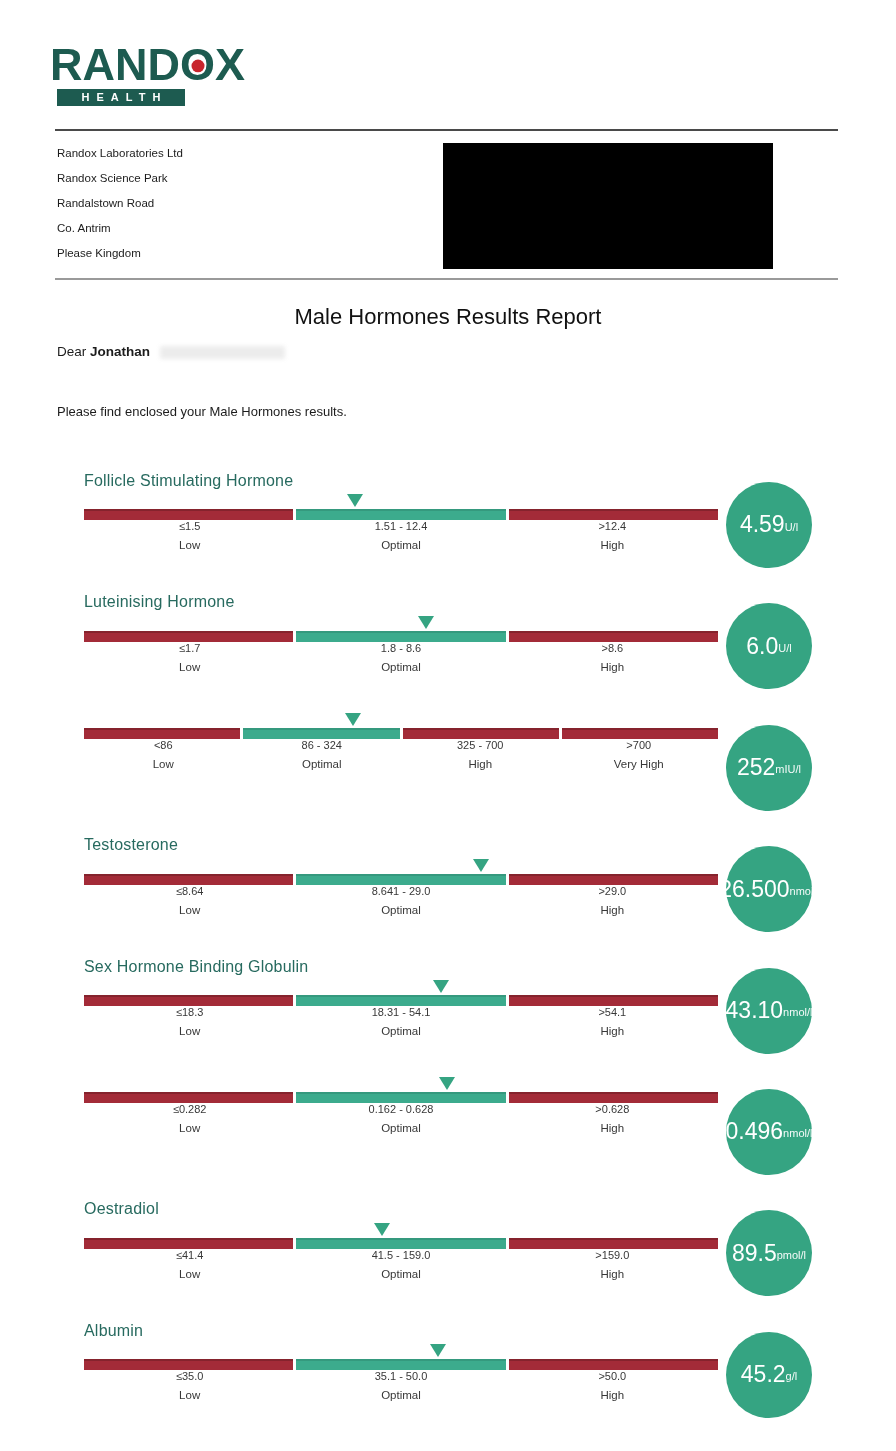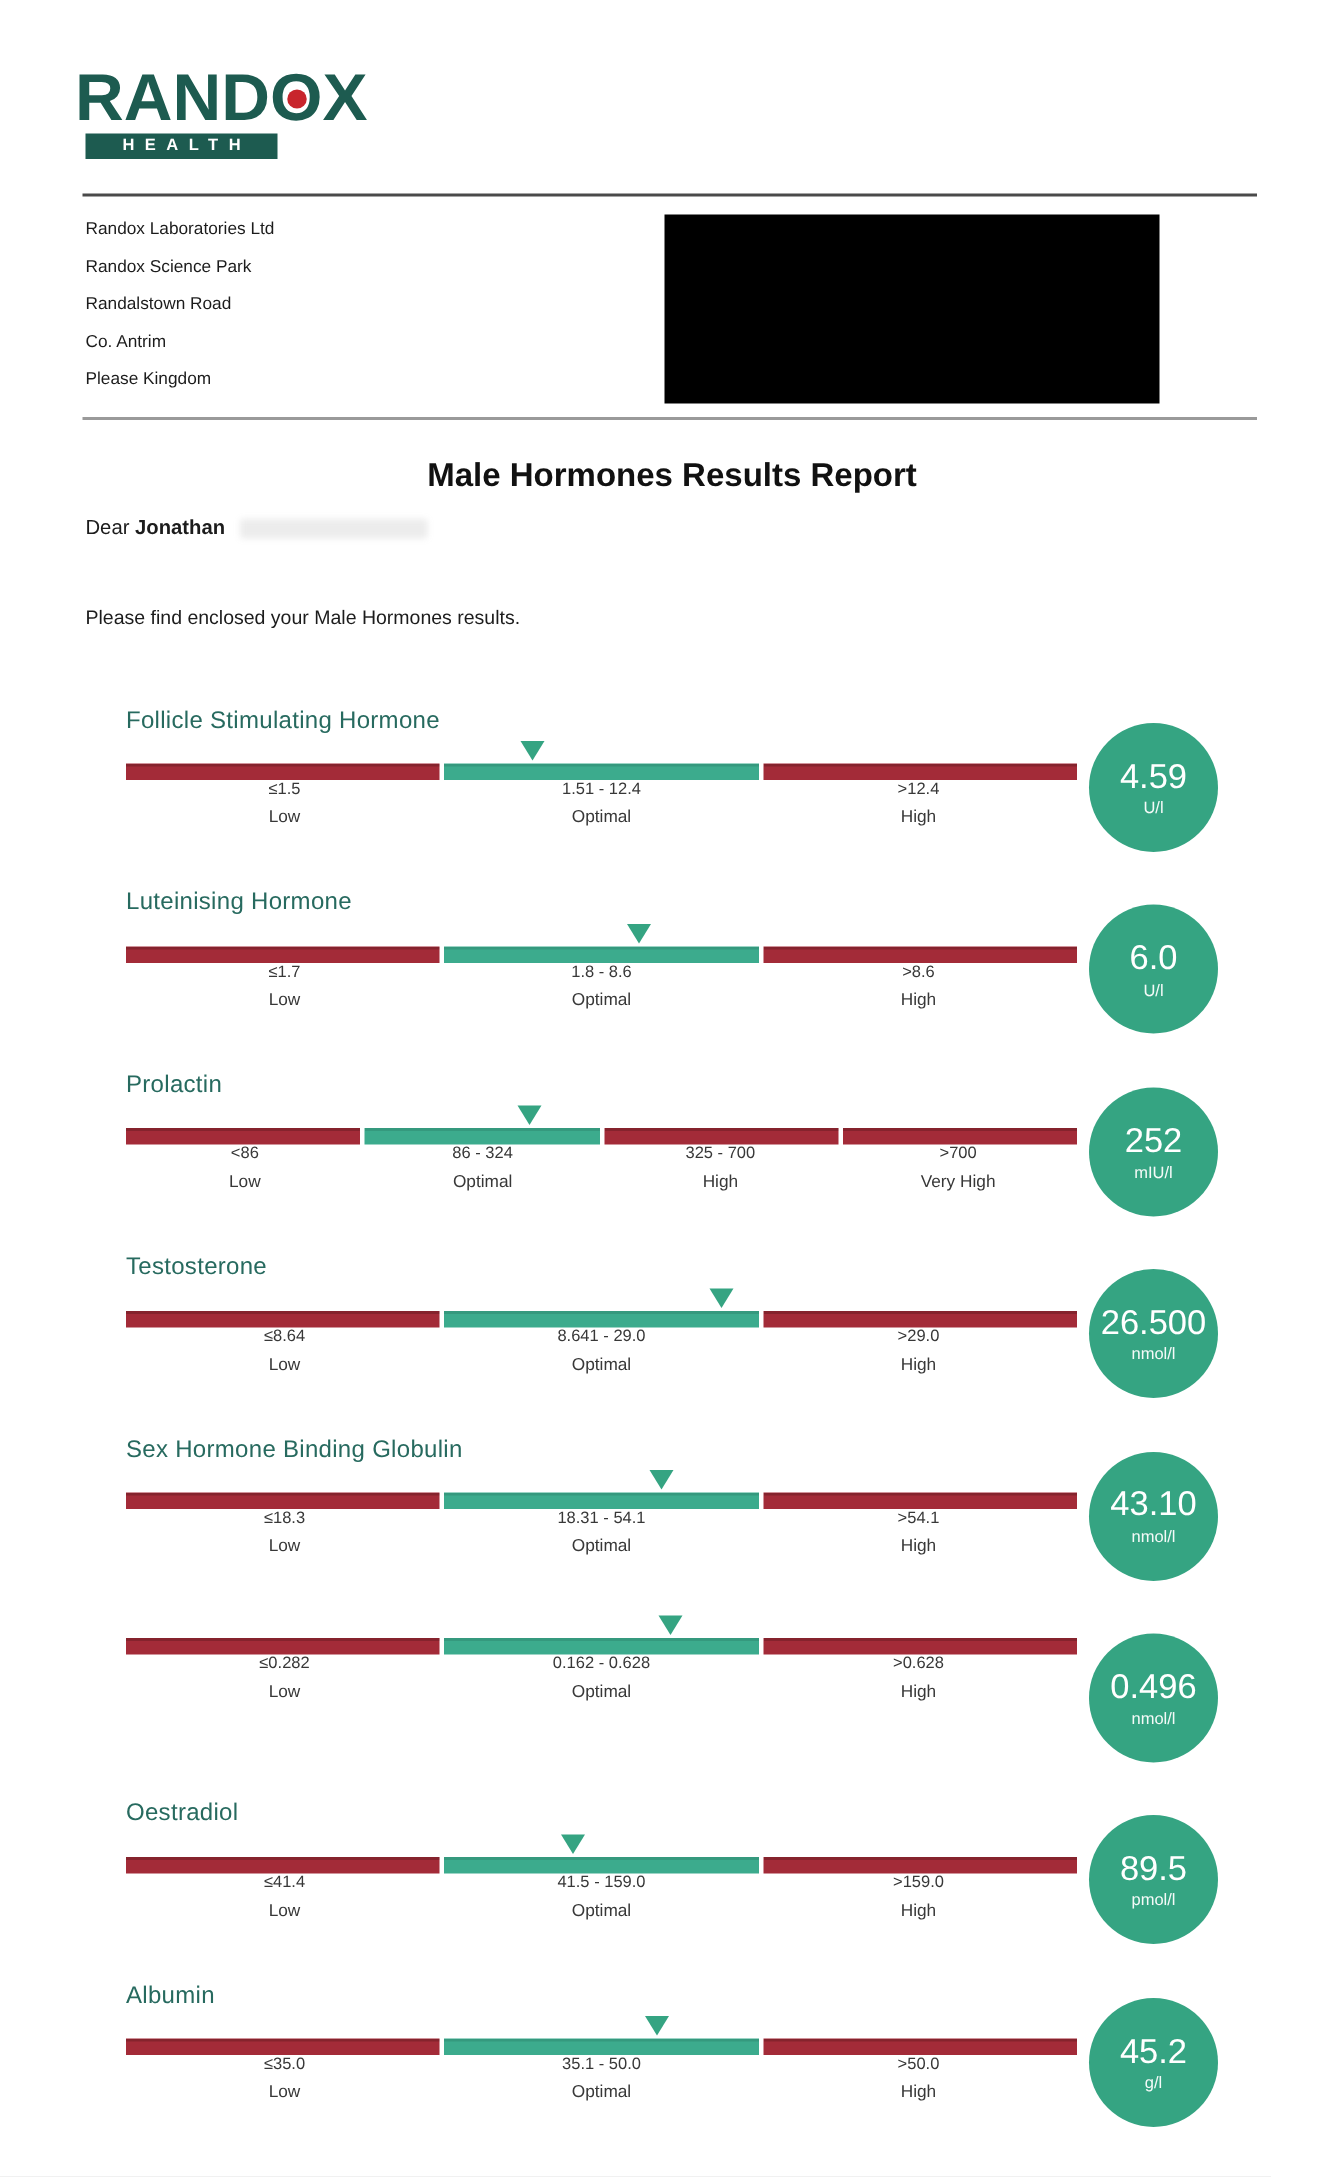--- a/index.html
+++ b/index.html
@@ -44,21 +44,21 @@
     border-top:2px solid #4a4a4a;border-bottom:2px solid #9a9a9a;
   }
   .address{position:absolute;left:2px;top:16px;font-size:11.5px;color:var(--ink);}
   .address div{margin-bottom:13px;}
   .redaction{
     position:absolute;left:388px;top:12px;width:330px;height:126px;background:#000;
   }
   
   .report-title{
     position:absolute;left:0;top:304px;width:896px;
-    text-align:center;font-size:22px;font-weight:bold;color:#111;
+    text-align:center;font-size:22px;font-weight:normal;color:#111;
   }
   .greeting{position:absolute;left:57px;top:344px;font-size:13.5px;color:var(--ink);}
   .greeting b{font-weight:bold;}
   .smudge{
     display:inline-block;vertical-align:middle;
     width:125px;height:13px;margin-left:10px;
     background:rgba(120,120,120,.14);filter:blur(2px);border-radius:2px;
   }
   .intro{position:absolute;left:57px;top:404px;font-size:13px;color:var(--ink);}
   
@@ -80,21 +80,21 @@
   .seg.red{background:var(--red);box-shadow:inset 0 2px 0 rgba(0,0,0,.18);}
   .seg.green{background:var(--green);box-shadow:inset 0 2px 0 rgba(0,0,0,.10);}
   .range-row,.level-row{display:flex;width:634px;text-align:center;color:var(--label);}
   .range-row{margin-top:0;font-size:11px;}
   .level-row{margin-top:7px;font-size:11.5px;}
   .range-row span,.level-row span{flex:1 1 0;}
   .badge{
     position:absolute;left:642px;top:16px;
     width:86px;height:86px;border-radius:50%;
     background:var(--badge-green);
-    display:flex;flex-direction:column;align-items:center;justify-content:center;
+    display:flex;flex-direction:row;align-items:center;justify-content:center;
     color:#fff;
   }
   .badge-value{font-size:23px;line-height:1.1;}
   .badge-unit{font-size:11px;margin-top:3px;opacity:.95;}
 </style>
 </head>
 <body>
 
 <div class="page">
 
@@ -167,21 +167,20 @@
           <span>Optimal</span>
           <span>High</span>
         </div>
       <div class="badge">
         <div class="badge-value">6.0</div>
         <div class="badge-unit">U/l</div>
       </div>
     </div>
 
     <div class="row">
-      <div class="row-name">Prolactin</div>
       <div class="marker-track">
         <div class="marker" style="left: 42.4%;"></div>
       </div>
       <div class="bar">
           <div class="seg red"></div>
           <div class="seg green"></div>
           <div class="seg red"></div>
           <div class="seg red"></div>
         </div>
       <div class="range-row">

